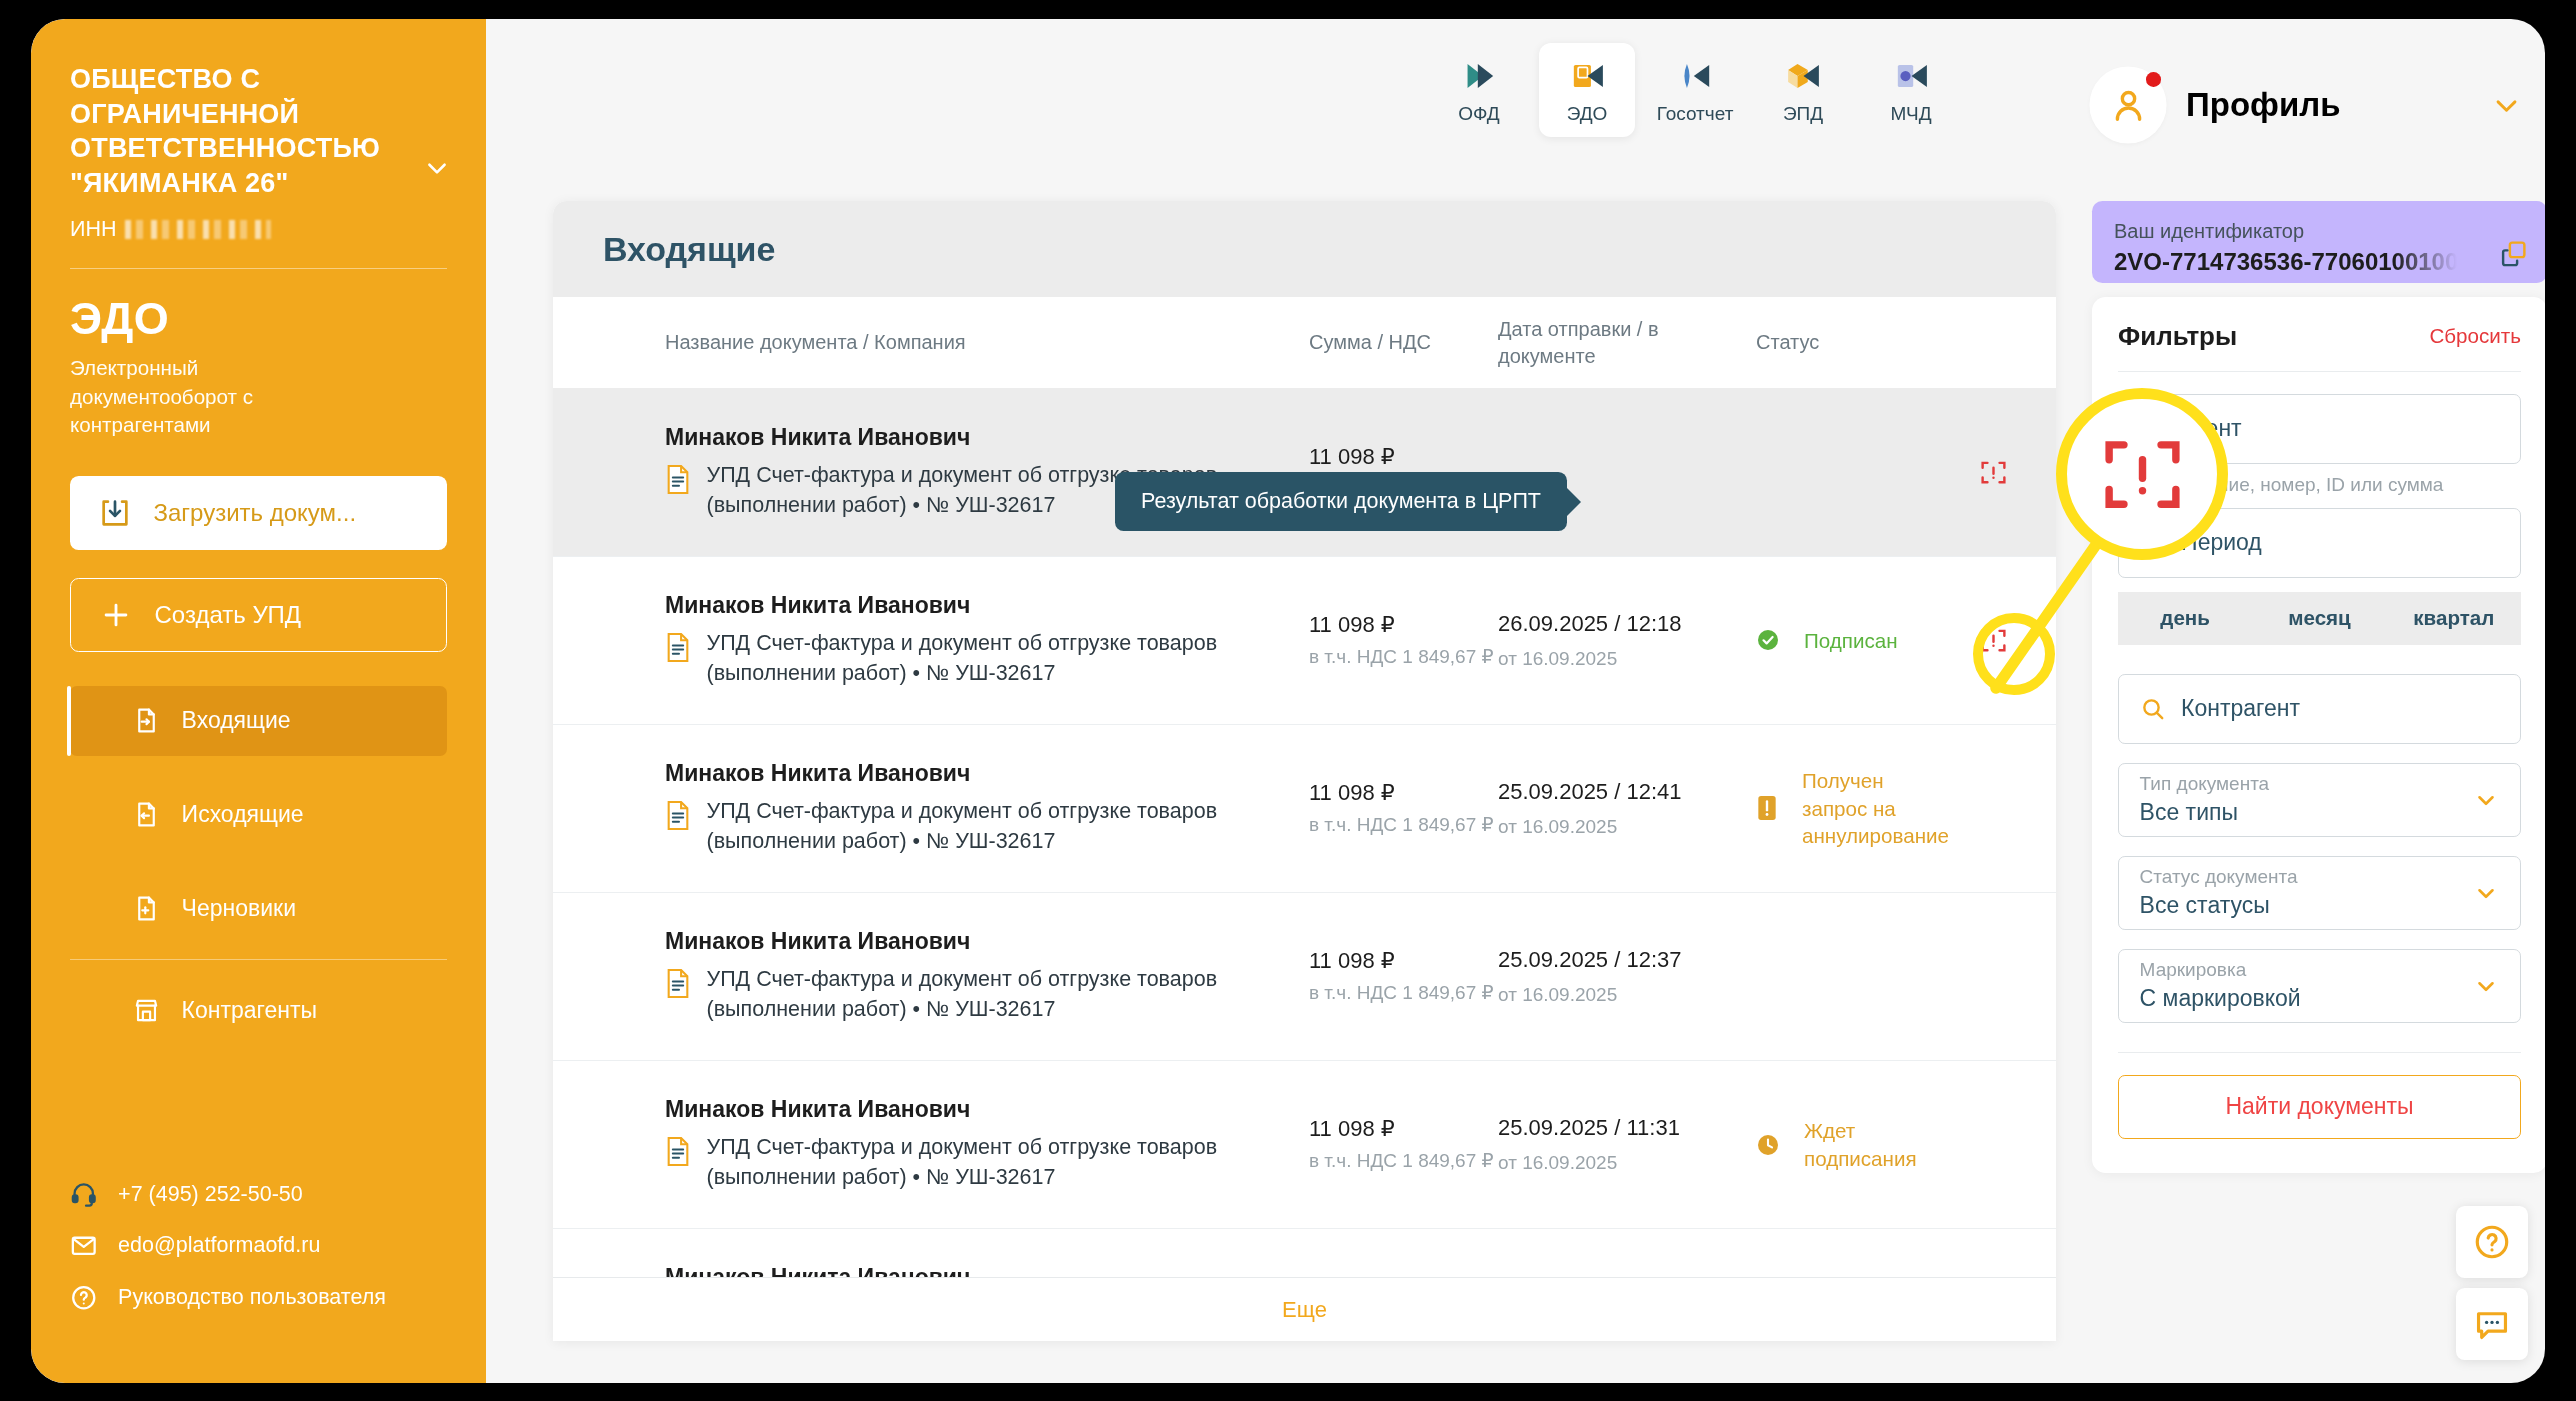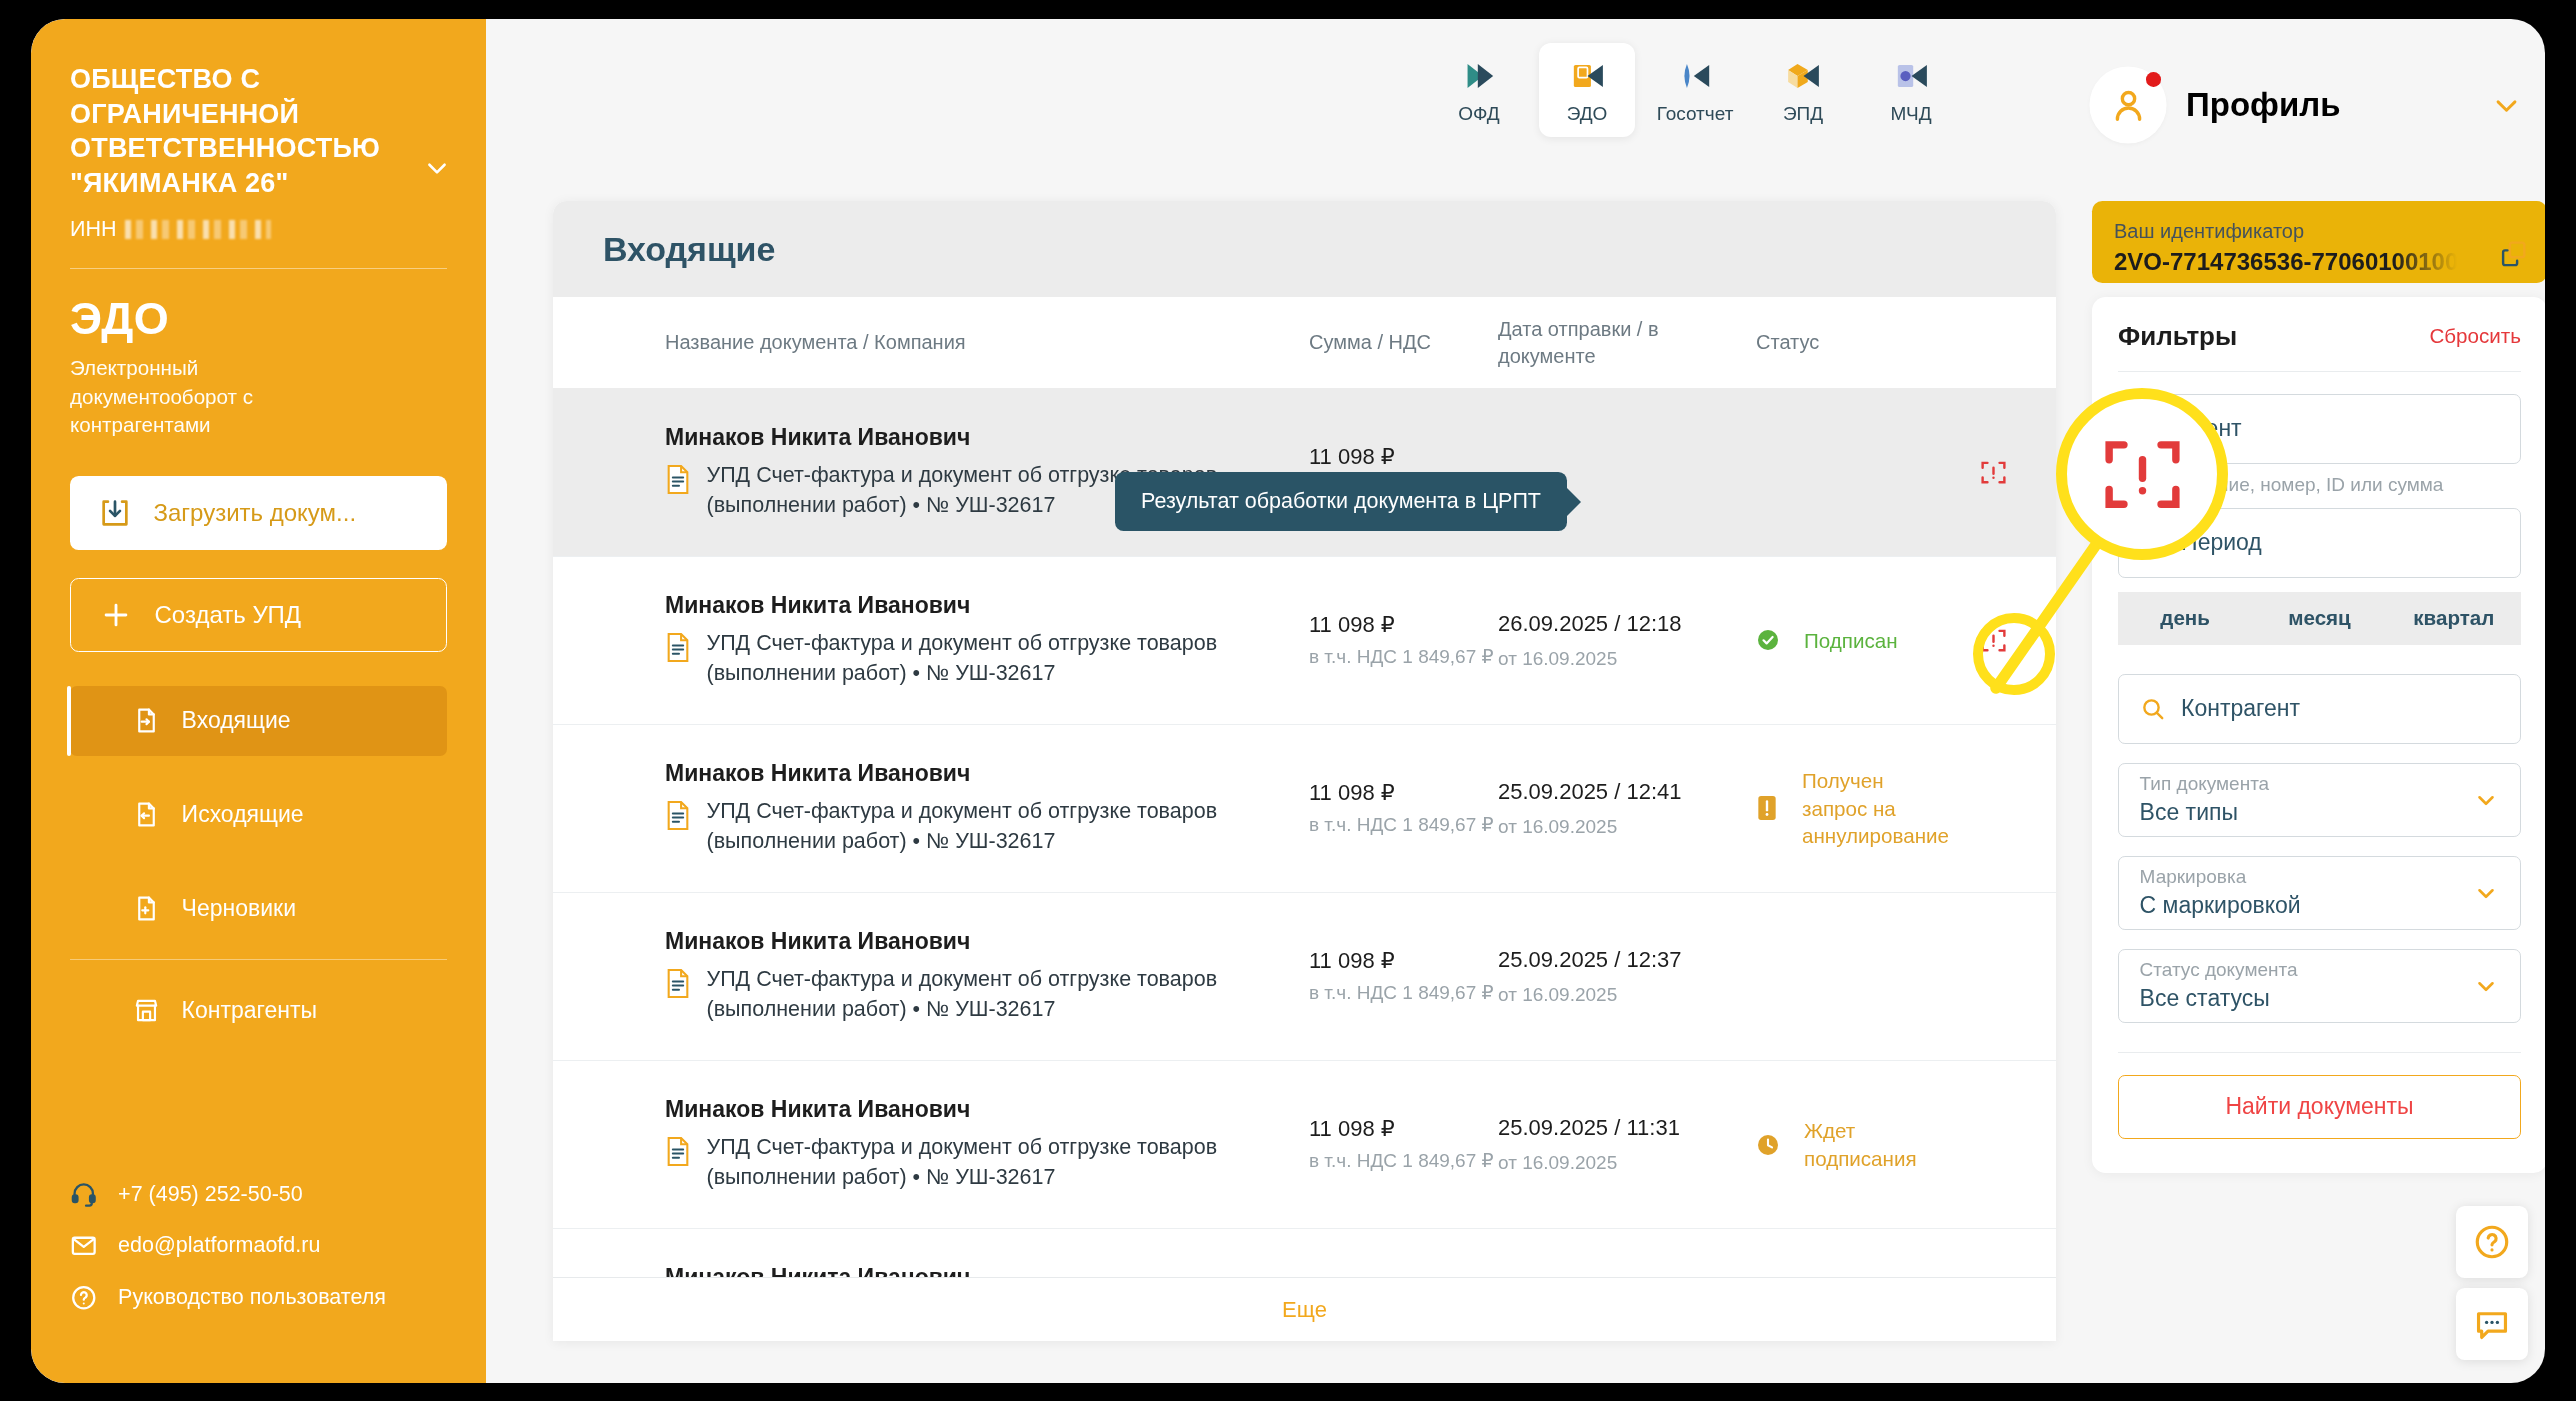--- a/index.html
+++ b/index.html
@@ -185,21 +185,21 @@
     transform: translateY(-50%);
     border-top: 14.6px solid transparent; border-bottom: 14.6px solid transparent;
     border-left: 14.6px solid #2a5466;
   }
 
   
   .right-panel {
     position: absolute; left: 2061px; top: 182px; width: 455px;
   }
   .ident-box {
-    background: #eab308; border-radius: 10.3px; padding: 19px 22px;
+    background: #c4b5fd; border-radius: 10.3px; padding: 19px 22px;
     position: relative; height: 82px;
   }
   .ident-label { font-size: 20px; color: #45525b; }
   .ident-val {
     font-size: 24px; font-weight: 700; color: #1d1d1d; margin-top: 5.2px;
     white-space: nowrap; overflow: hidden; width: 343px;
     -webkit-mask-image: linear-gradient(90deg,#000 82%,transparent 100%);
     mask-image: linear-gradient(90deg,#000 82%,transparent 100%);
   }
   .copy-ic { position: absolute; right: 19px; top: 38px; cursor: pointer; }
@@ -750,32 +750,32 @@
           <div class="fs-label">Тип документа</div>
           <div class="fs-val">Все типы</div>
         </div>
         <svg class="fs-chev" width="26" height="26" viewBox="0 0 24 24" fill="none" stroke="#f2a81d" stroke-width="2.4" stroke-linecap="round" stroke-linejoin="round">
             <polyline points="6,9.5 12,15.5 18,9.5"></polyline>
           </svg>
       </div>
 
       <div class="f-select">
         <div>
-          <div class="fs-label">Маркировка</div>
-          <div class="fs-val">С маркировкой</div>
+          <div class="fs-label">Статус документа</div>
+          <div class="fs-val">Все статусы</div>
         </div>
         <svg class="fs-chev" width="26" height="26" viewBox="0 0 24 24" fill="none" stroke="#f2a81d" stroke-width="2.4" stroke-linecap="round" stroke-linejoin="round">
             <polyline points="6,9.5 12,15.5 18,9.5"></polyline>
           </svg>
       </div>
 
       <div class="f-select">
         <div>
-          <div class="fs-label">Статус документа</div>
-          <div class="fs-val">Все статусы</div>
+          <div class="fs-label">Маркировка</div>
+          <div class="fs-val">С маркировкой</div>
         </div>
         <svg class="fs-chev" width="26" height="26" viewBox="0 0 24 24" fill="none" stroke="#f2a81d" stroke-width="2.4" stroke-linecap="round" stroke-linejoin="round">
             <polyline points="6,9.5 12,15.5 18,9.5"></polyline>
           </svg>
       </div>
 
       <div class="f-bottom-div"></div>
       <div class="btn-find">
         <span>Найти документы</span>
       </div>

